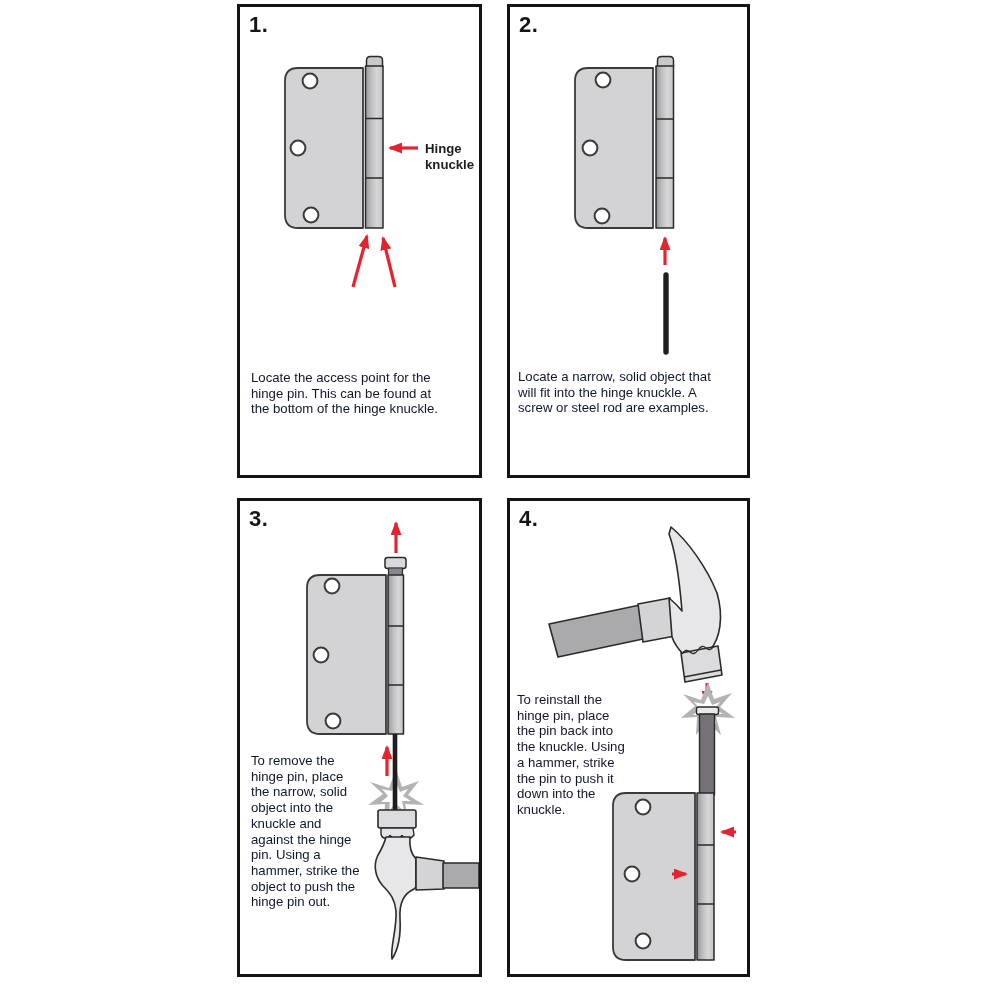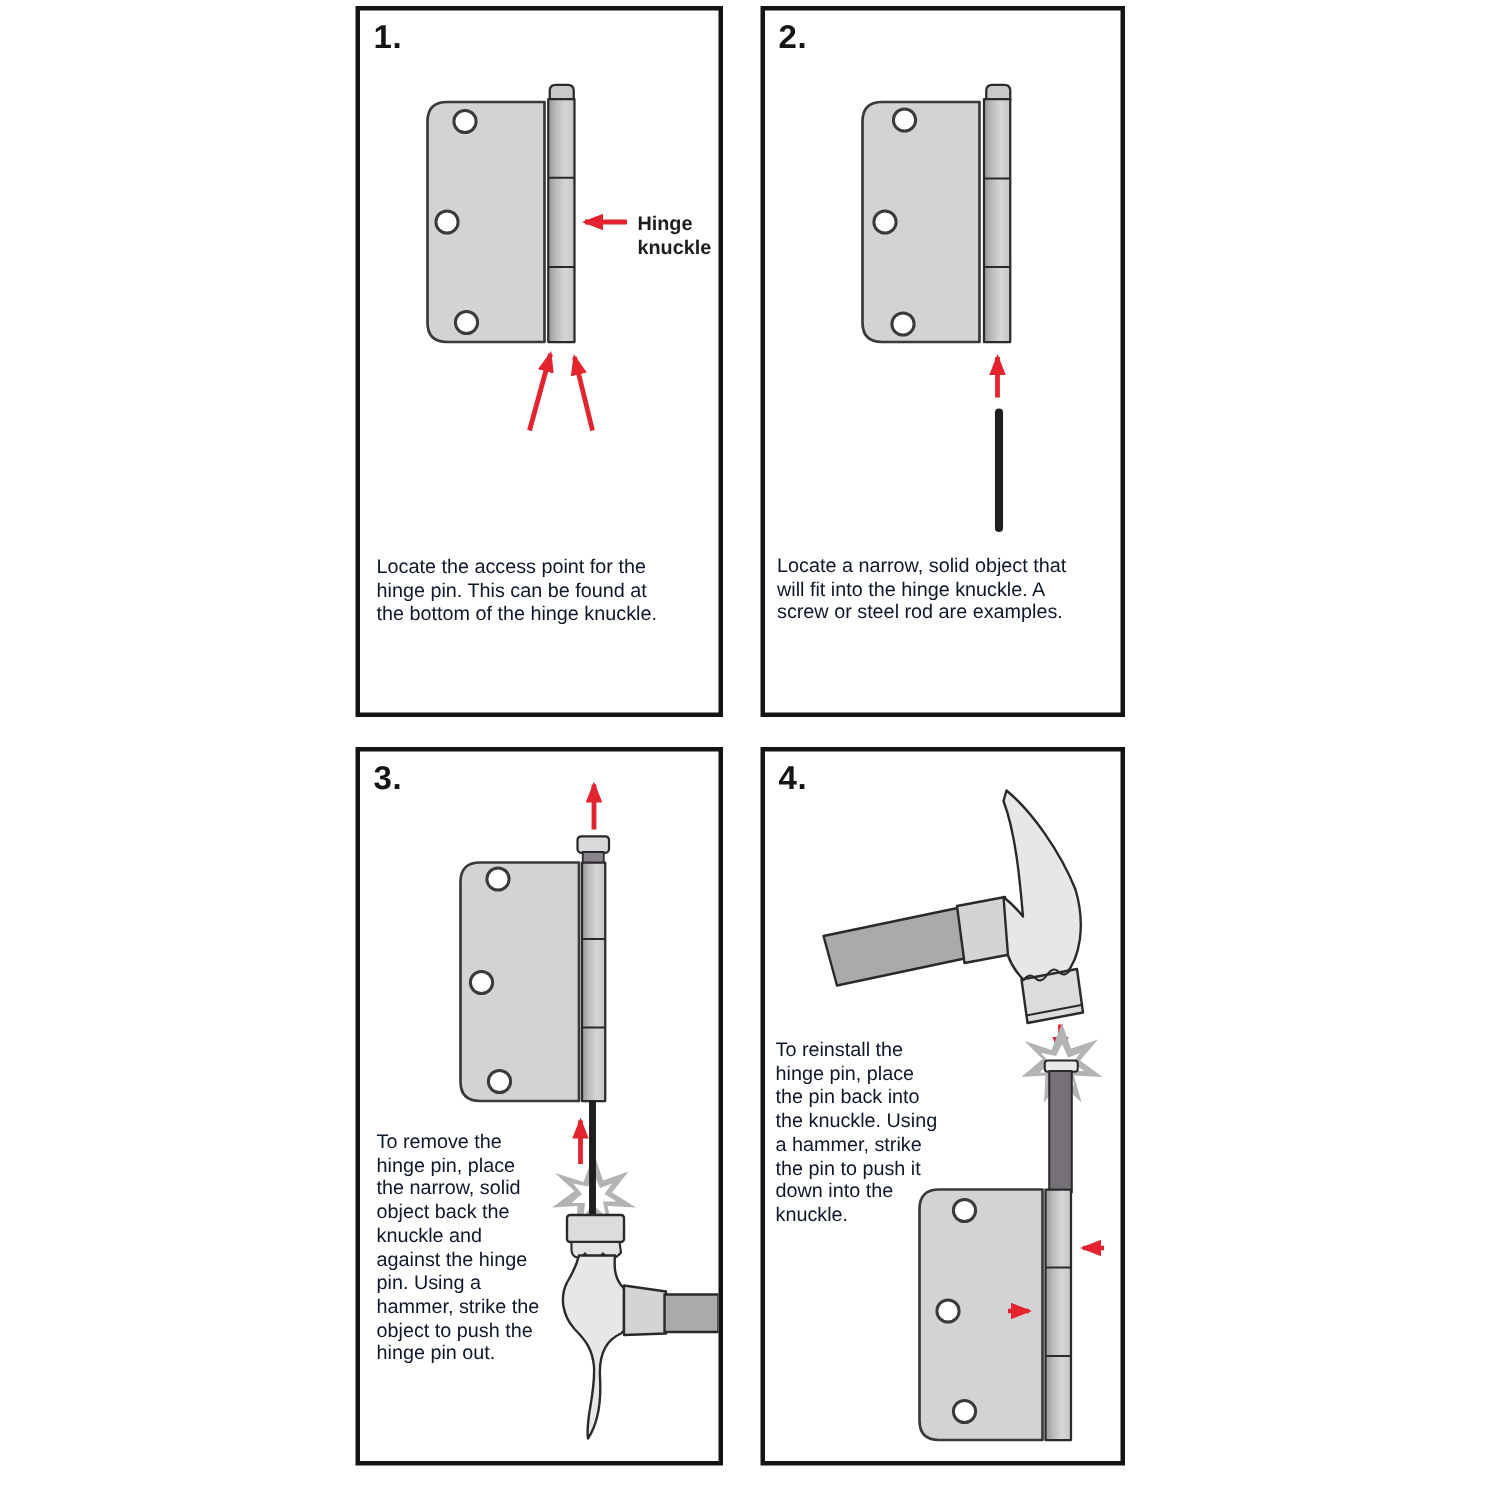--- a/index.html
+++ b/index.html
@@ -140,21 +140,21 @@
           <path d="M149,339 C147,347 144,352 141,357 C136,367 138,379 146,388 C154,396 158,402 159,413 C160,432 153,448 155,461 C161,452 164,438 163,420 C162,403 168,395 177,391 L179,389 L179,361 C174,356 172,350 173,339 Z" fill="#e7e7e9" stroke-width="1.6"></path>
           <path d="M179,359 L207,363 L207,391 L179,392 Z" fill="#d4d4d6" stroke-width="1.6"></path>
           <rect x="206" y="365" width="36" height="25" fill="#aaaaac" stroke-width="1.6"></rect>
         </g>
       </g>
     </svg>
     <div class="num">3.</div>
     <div class="cap c3">To remove the
 hinge pin, place
 the narrow, solid
-object back the
+object into the
 knuckle and
 against the hinge
 pin. Using a
 hammer, strike the
 object to push the
 hinge pin out.</div>
   </section>
 
   <section class="panel p4">
     <svg class="art" width="237" height="473" viewBox="0 0 237 473">

